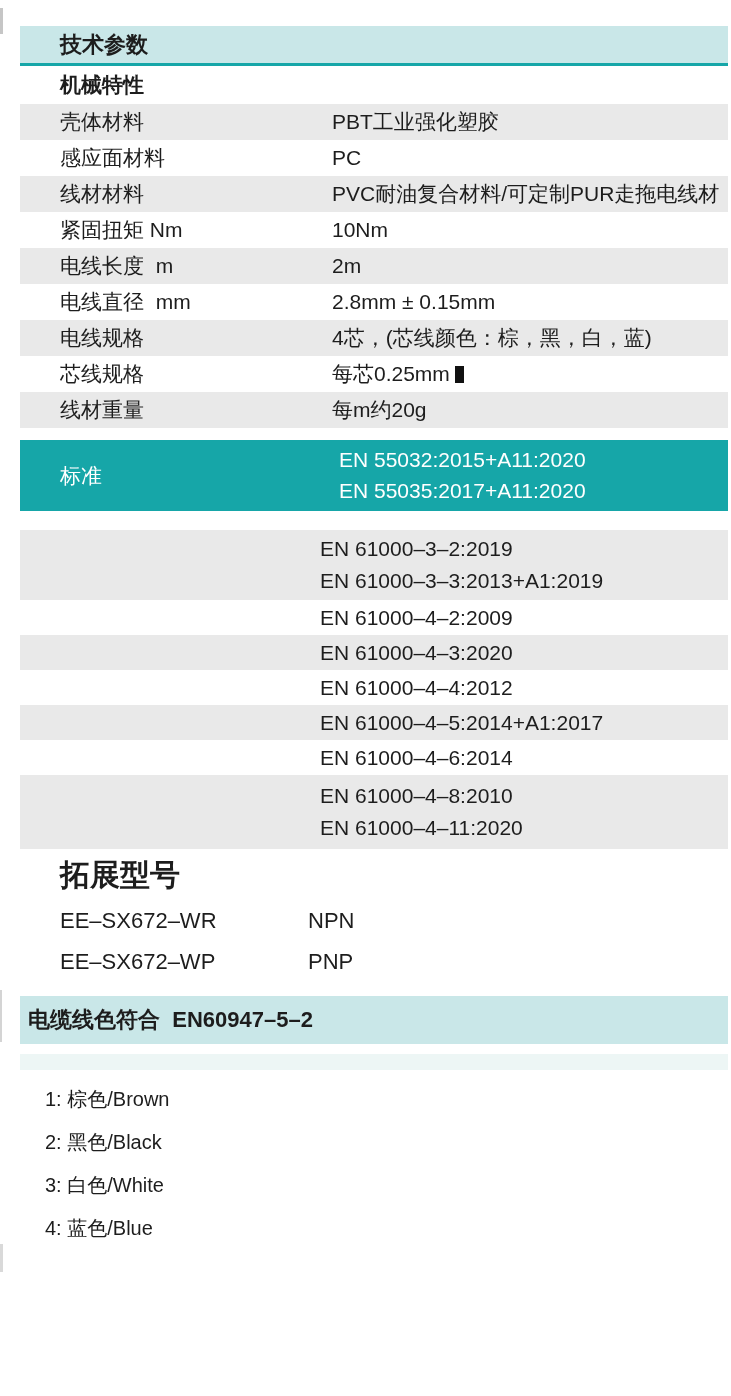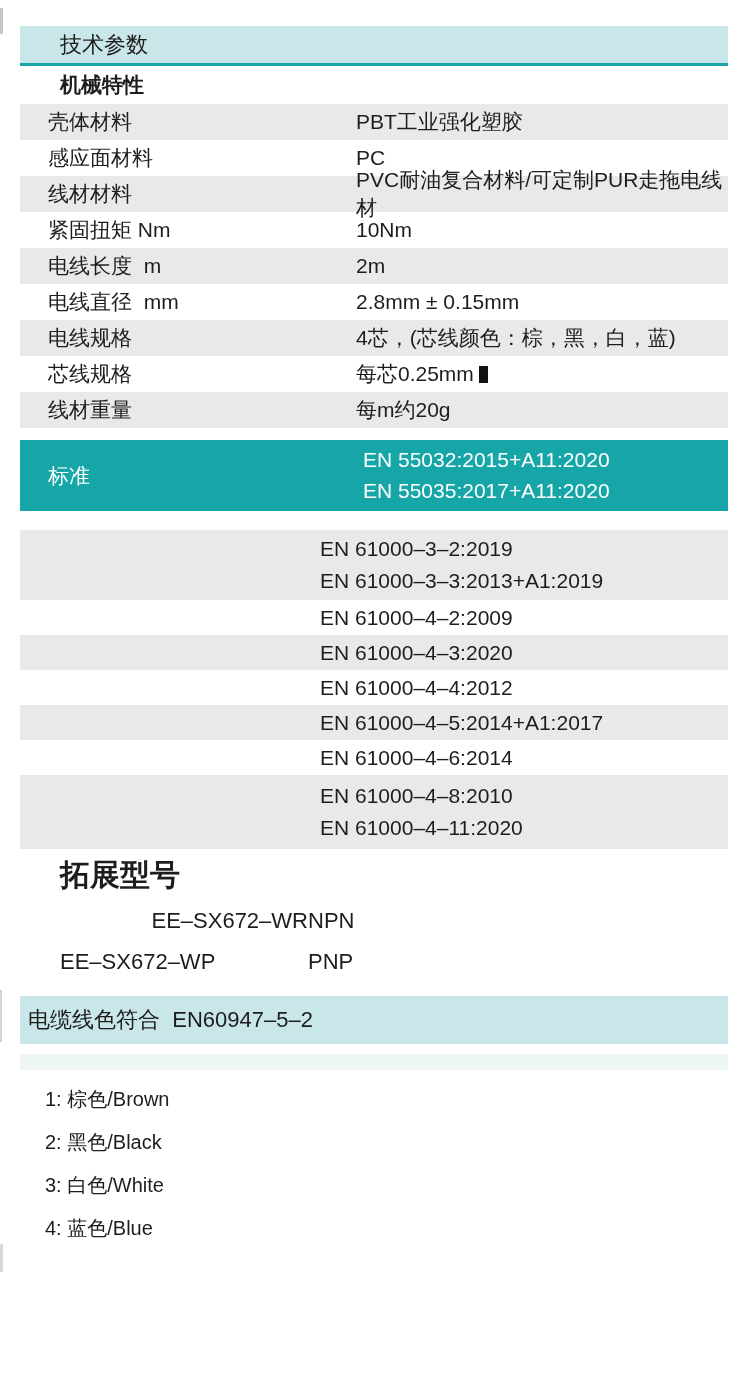--- a/index.html
+++ b/index.html
@@ -7,38 +7,38 @@
     width:731px;height:1396px;background:#ffffff;overflow:hidden;
     font-family:"Liberation Sans","DejaVu Sans",sans-serif;
     color:#1d1d1d;position:relative;
   }
   .sheet{margin-left:20px;width:708px;}
   .spacer-top{height:26px;}
 
   
   .band{
     background:#c9e7e8;
-    font-size:22px;font-weight:normal;
+    font-size:22px;font-weight:bold;
     display:flex;align-items:center;
     padding-left:40px;box-sizing:border-box;
   }
   .band.main{height:40px;border-bottom:3px solid #16a6a8;}
   .band.cable{height:48px;margin-top:19px;padding-left:8px;}
   .band-title{white-space:pre-wrap;}
 
   .subheading{
     height:38px;display:flex;align-items:center;
     padding-left:40px;box-sizing:border-box;
     font-size:21px;font-weight:bold;
   }
 
   
   .prow{height:36px;display:flex;align-items:center;font-size:21px;}
   .prow.shaded{background:#e9e9e9;}
-  .lbl{width:336px;padding-left:28px;box-sizing:border-box;flex:none;white-space:pre-wrap;}
+  .lbl{width:312px;padding-left:40px;box-sizing:border-box;flex:none;white-space:pre-wrap;}
   .val{flex:1;display:flex;align-items:center;}
   .sq{display:inline-block;width:9px;height:17px;background:#111;margin-left:5px;}
 
   .gap12{height:12px;}
   .gap19{height:19px;}
 
   
   .std-main{
     height:71px;background:#16a6a8;color:#ffffff;
     display:flex;align-items:center;font-size:21px;gap:7px;
@@ -52,21 +52,21 @@
   .std-block.two2{height:70px;}
   .std-block.two3{height:74px;}
 
   
   .models-heading{
     margin-top:7px;height:38px;display:flex;align-items:center;
     padding-left:40px;box-sizing:border-box;font-size:30px;font-weight:bold;
   }
   .mrow{height:30px;display:flex;align-items:center;font-size:22px;}
   .mrow .mlbl{width:288px;padding-left:40px;box-sizing:border-box;flex:none;}
-  .mrow.first{margin-top:12px;text-align:right;}
+  .mrow.first{margin-top:12px;}
   .mrow.second{margin-top:11px;}
 
   
   .faint-strip{margin-top:10px;height:16px;background:#edf6f5;}
 
   
   .wire-list{margin-top:14px;}
   .wire-item{height:30px;display:flex;align-items:center;
     padding-left:25px;box-sizing:border-box;font-size:20px;}
   .wire-item + .wire-item{margin-top:13px;}

